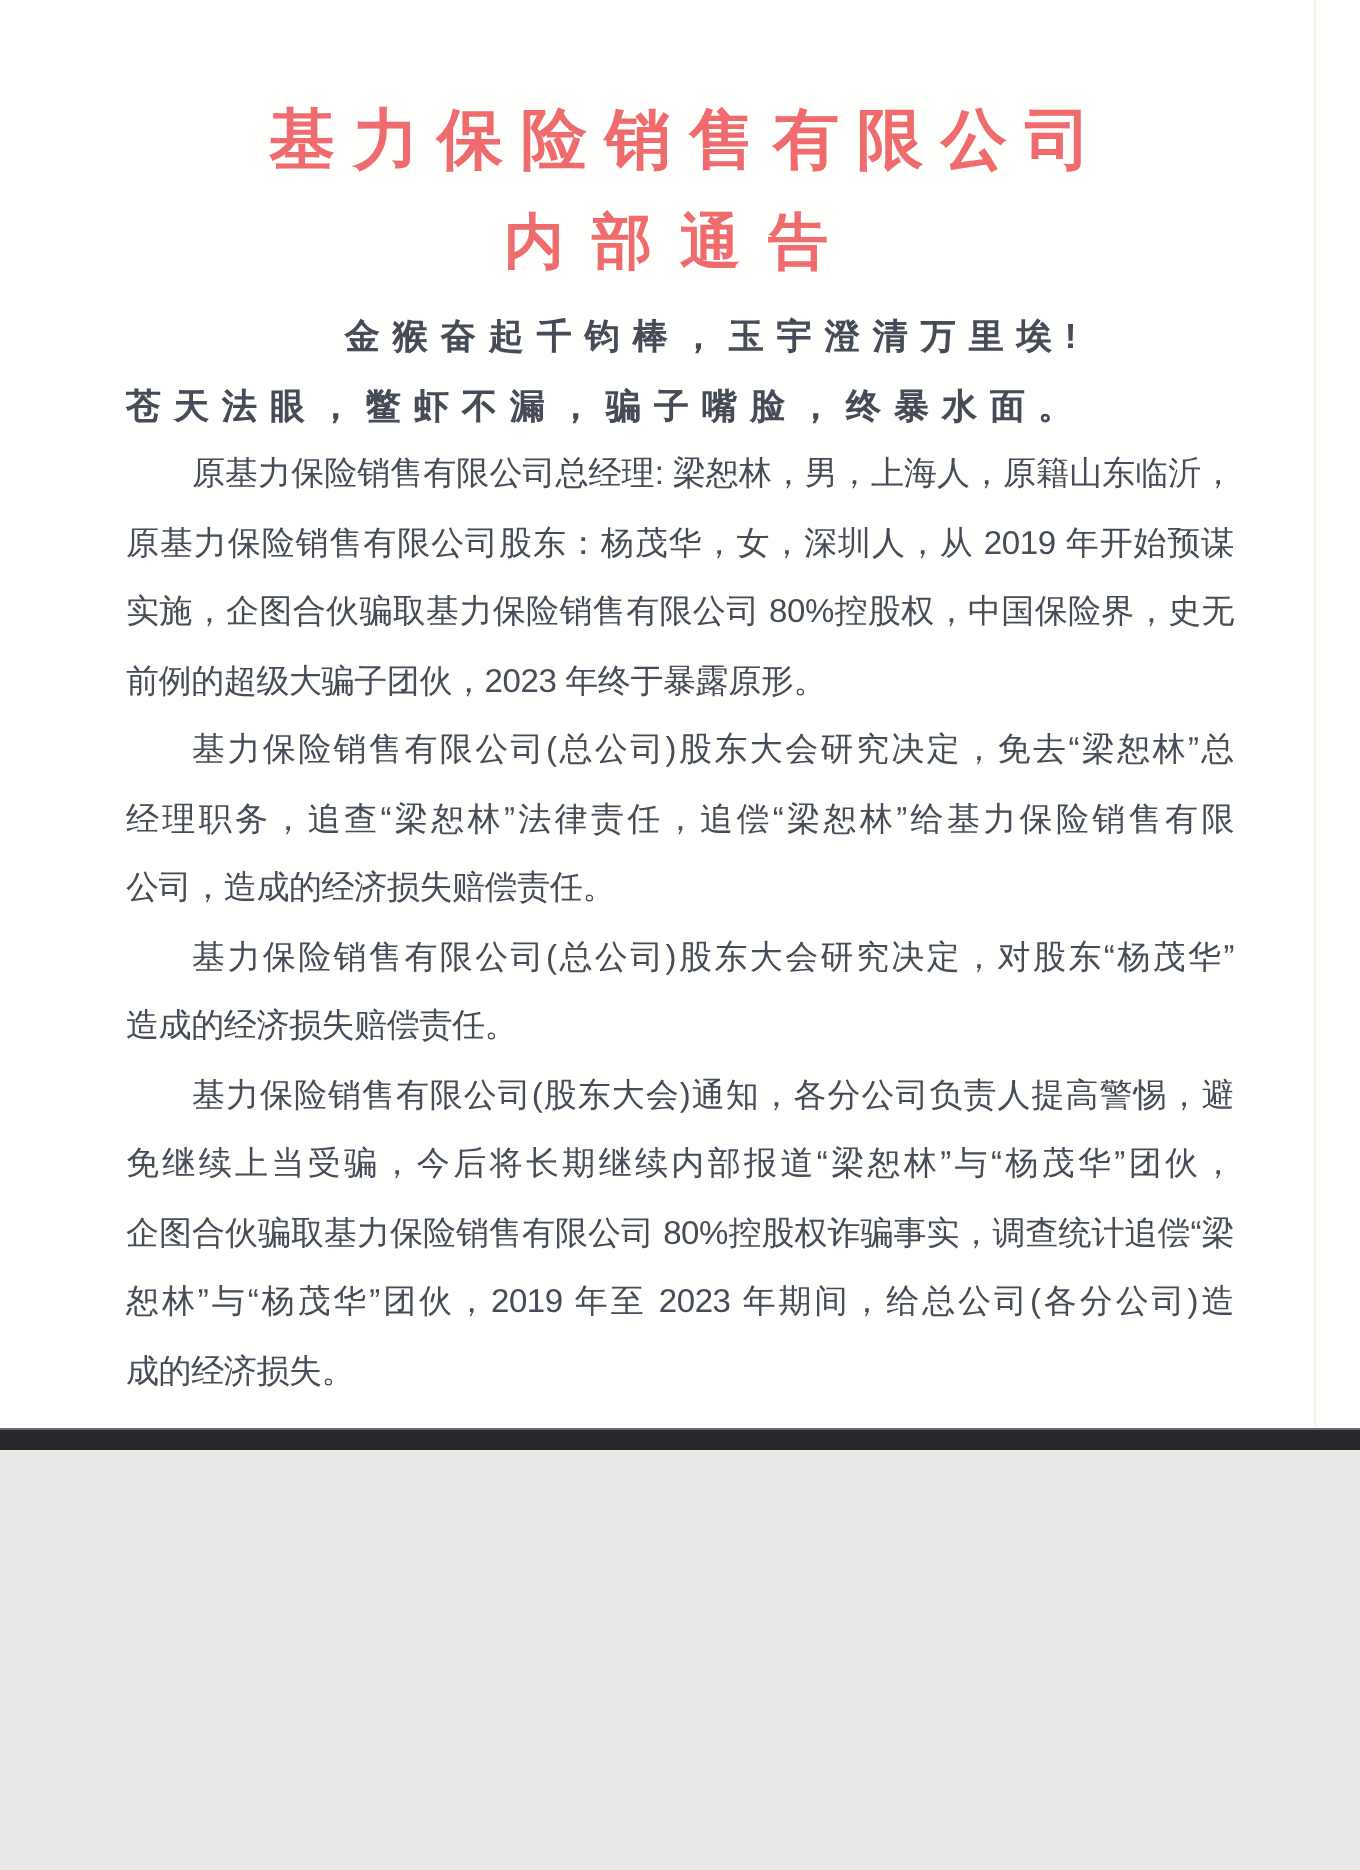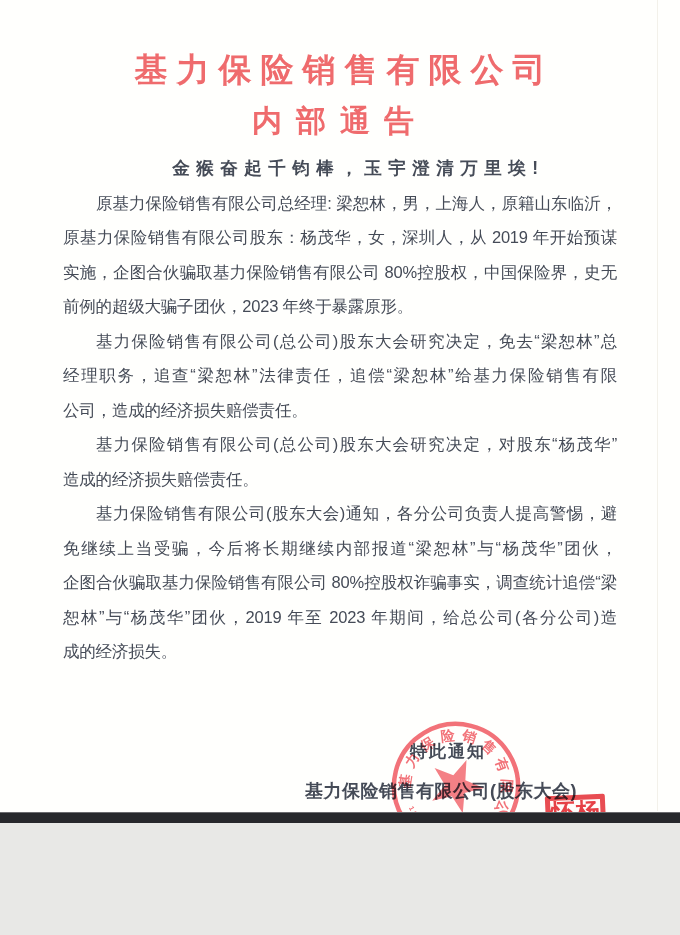--- a/index.html
+++ b/index.html
@@ -1,17 +1,17 @@
 <!DOCTYPE html>
 <html><head>
 <meta charset="utf-8">
 <style>
   html,body { margin:0; padding:0; background:#e8e8e6; }
   .page {
-    position:relative; width:680px; height:823px; margin:0 auto;
+    position:relative; width:680px; height:725px; margin:0 auto;
     background:#fffffd; overflow:hidden;
     font-family:"Liberation Sans","DejaVu Sans",sans-serif;
     color:#454b57;
   }
   
   .scan-vline { position:absolute; top:0; bottom:12px; left:657px; width:1px; background:#f3f1ea; }
   .scan-strip { position:absolute; left:0; right:0; bottom:0; height:10px; background:#27282c; box-shadow:0 -1px 0 #6b6b6f; }
 
   
   .title { position:absolute; left:0; width:100%; text-align:center; font-weight:700; color:#ef6b6d; }
@@ -62,20 +62,21 @@
 </head>
 <body>
 
 <div class="page">
 
   <div class="title t1">基力保险销售有限公司</div>
   <div class="title t2">内部通告</div>
 
   <div class="body-lines">
       <div class="line ind b">金猴奋起千钧棒，玉宇澄清万里埃!</div>
+      <div class="line b">苍天法眼，鳖虾不漏，骗子嘴脸，终暴水面。</div>
       <div class="line fill ind">原基力保险销售有限公司总经理: 梁恕林，男，上海人，原籍山东临沂，</div>
       <div class="line fill">原基力保险销售有限公司股东：杨茂华，女，深圳人，从 2019 年开始预谋</div>
       <div class="line fill">实施，企图合伙骗取基力保险销售有限公司 80%控股权，中国保险界，史无</div>
       <div class="line">前例的超级大骗子团伙，2023 年终于暴露原形。</div>
       <div class="line fill ind">基力保险销售有限公司(总公司)股东大会研究决定，免去“梁恕林”总</div>
       <div class="line fill">经理职务，追查“梁恕林”法律责任，追偿“梁恕林”给基力保险销售有限</div>
       <div class="line">公司，造成的经济损失赔偿责任。</div>
       <div class="line fill ind">基力保险销售有限公司(总公司)股东大会研究决定，对股东“杨茂华”</div>
       <div class="line">造成的经济损失赔偿责任。</div>
       <div class="line fill ind">基力保险销售有限公司(股东大会)通知，各分公司负责人提高警惕，避</div>

